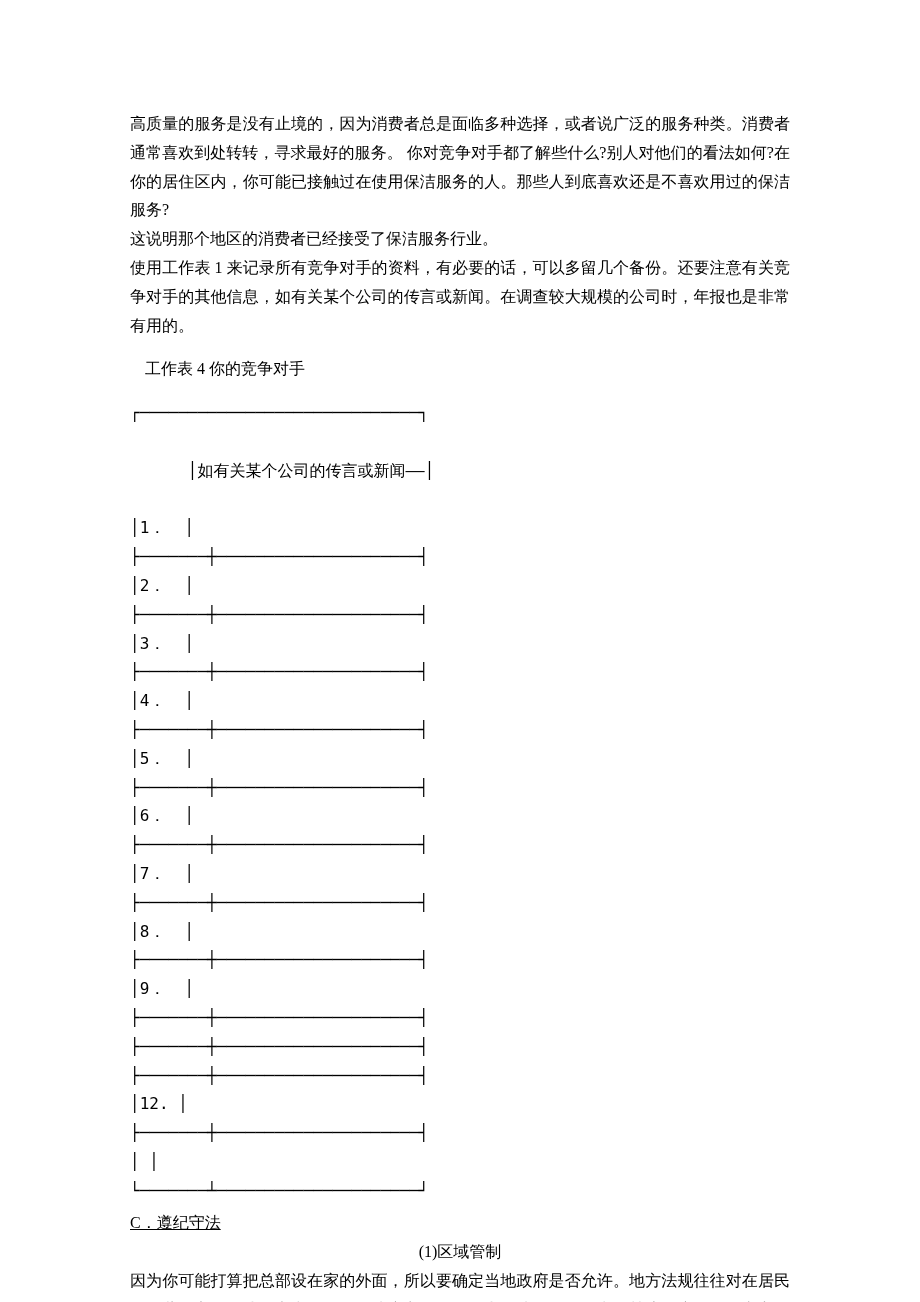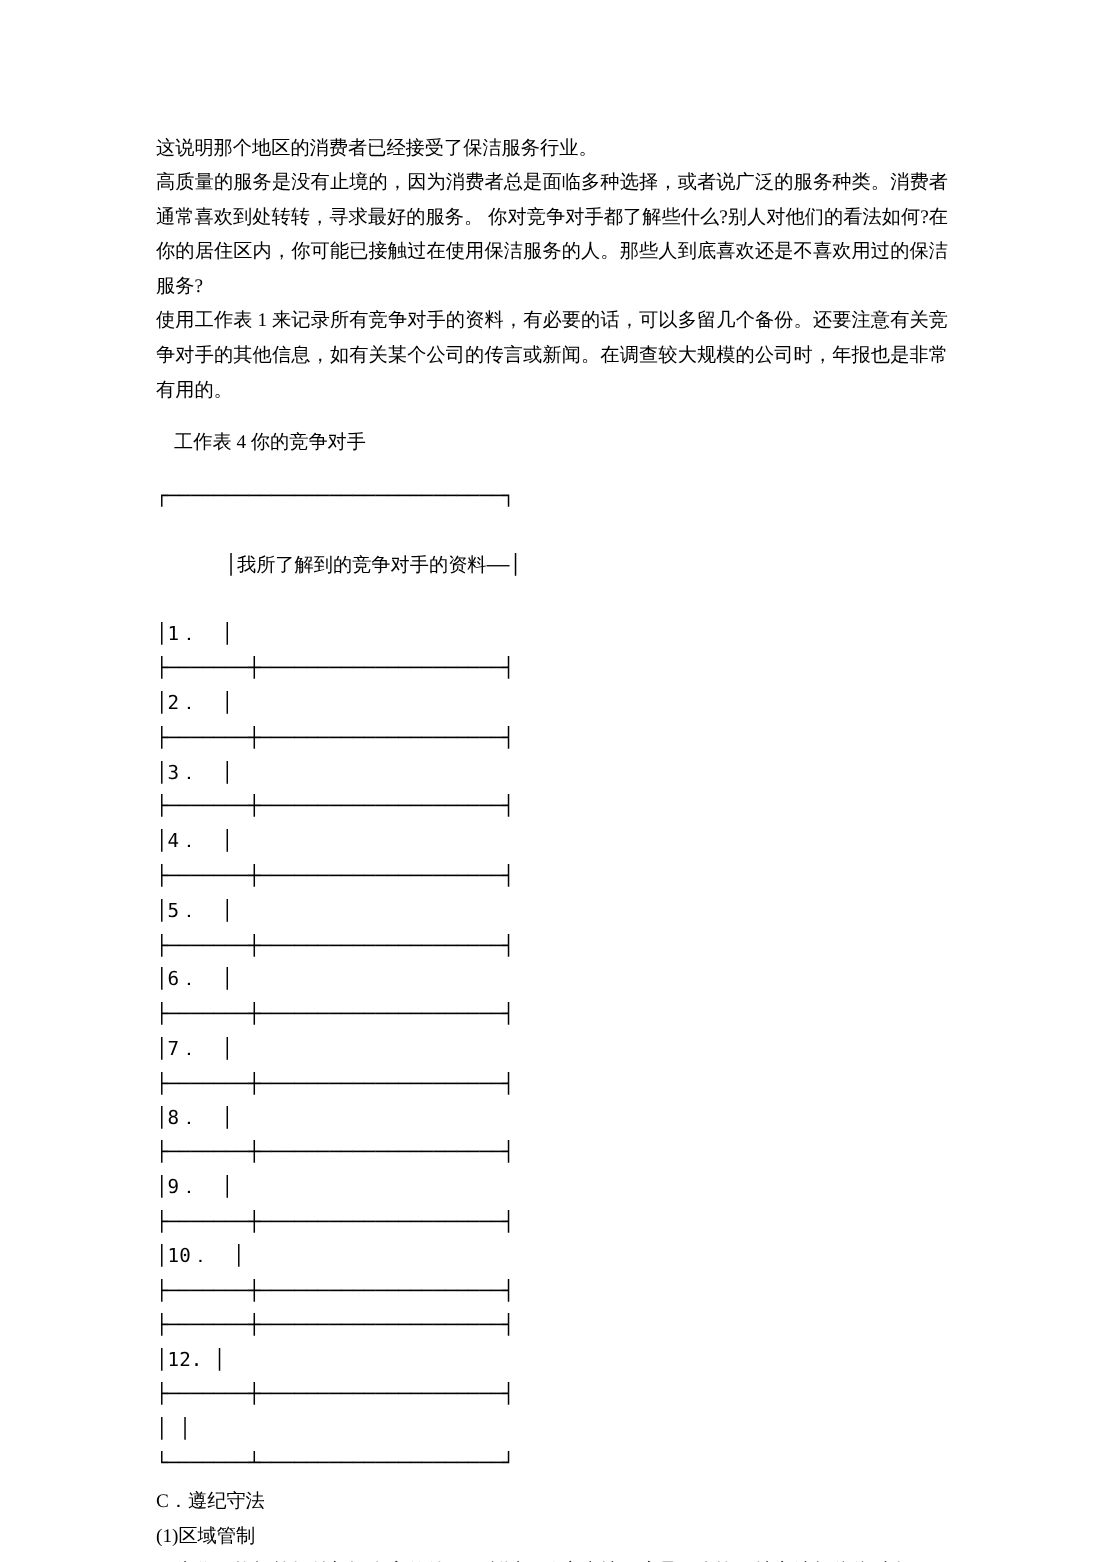--- a/index.html
+++ b/index.html
@@ -31,40 +31,42 @@
   }
   .table-row {
     white-space: pre;
   }
   .dash-line {
     white-space: pre;
     letter-spacing: 0;
   }
   .section-heading {
     margin: 0;
+    text-decoration: underline;
   }
   .sub-heading {
     margin: 0;
+    text-align: center;
   }
 </style>
 </head>
 <body>
 
 <div class="page">
 
+  <p class="para">高质量的服务是没有止境的，因为消费者总是面临多种选择，或者说广泛的服务种类。消费者通常喜欢到处转转，寻求最好的服务。  你对竞争对手都了解些什么?别人对他们的看法如何?在你的居住区内，你可能已接触过在使用保洁服务的人。那些人到底喜欢还是不喜欢用过的保洁服务?</p>
   <p class="para">这说明那个地区的消费者已经接受了保洁服务行业。</p>
-  <p class="para">高质量的服务是没有止境的，因为消费者总是面临多种选择，或者说广泛的服务种类。消费者通常喜欢到处转转，寻求最好的服务。  你对竞争对手都了解些什么?别人对他们的看法如何?在你的居住区内，你可能已接触过在使用保洁服务的人。那些人到底喜欢还是不喜欢用过的保洁服务?</p>
   <p class="para">使用工作表 1 来记录所有竞争对手的资料，有必要的话，可以多留几个备份。还要注意有关竞争对手的其他信息，如有关某个公司的传言或新闻。在调查较大规模的公司时，年报也是非常有用的。</p>
 
   <p class="worksheet-title">工作表 4 你的竞争对手</p>
 
   <div class="table-wrap">
     <div class="dash-line">┌─────────────────────────────┐</div>
     <div class="table-row">
-      <span>│</span><span>我所了解到的竞争对手的资料——</span><span>│</span>
+      <span>│</span><span>如有关某个公司的传言或新闻——</span><span>│</span>
     </div>
 
     <div class="table-row"><span>│</span><span>1．</span>  <span>│</span></div>
     <div class="dash-line">├───────┼─────────────────────┤</div>
 
     <div class="table-row"><span>│</span><span>2．</span>  <span>│</span></div>
     <div class="dash-line">├───────┼─────────────────────┤</div>
 
     <div class="table-row"><span>│</span><span>3．</span>  <span>│</span></div>
     <div class="dash-line">├───────┼─────────────────────┤</div>
@@ -80,21 +82,20 @@
 
     <div class="table-row"><span>│</span><span>7．</span>  <span>│</span></div>
     <div class="dash-line">├───────┼─────────────────────┤</div>
 
     <div class="table-row"><span>│</span><span>8．</span>  <span>│</span></div>
     <div class="dash-line">├───────┼─────────────────────┤</div>
 
     <div class="table-row"><span>│</span><span>9．</span>  <span>│</span></div>
     <div class="dash-line">├───────┼─────────────────────┤</div>
 
-    <div class="table-row"><span>│</span><span>10．</span>  <span>│</span></div>
     <div class="dash-line">├───────┼─────────────────────┤</div>
 
     <div class="dash-line">├───────┼─────────────────────┤</div>
 
     <div class="table-row"><span>│</span><span>12.</span> <span>│</span></div>
     <div class="dash-line">├───────┼─────────────────────┤</div>
 
     <div class="table-row"><span>│</span><span></span> <span>│</span></div>
     <div class="dash-line">└───────┴─────────────────────┘</div>
   </div>

